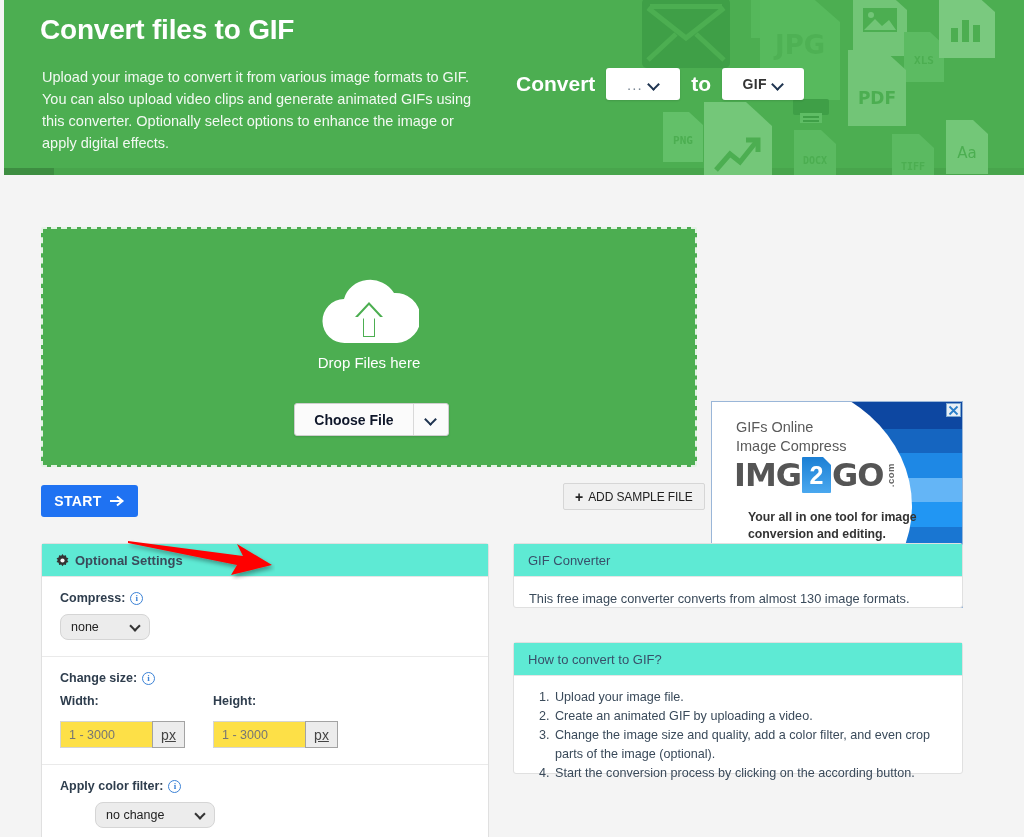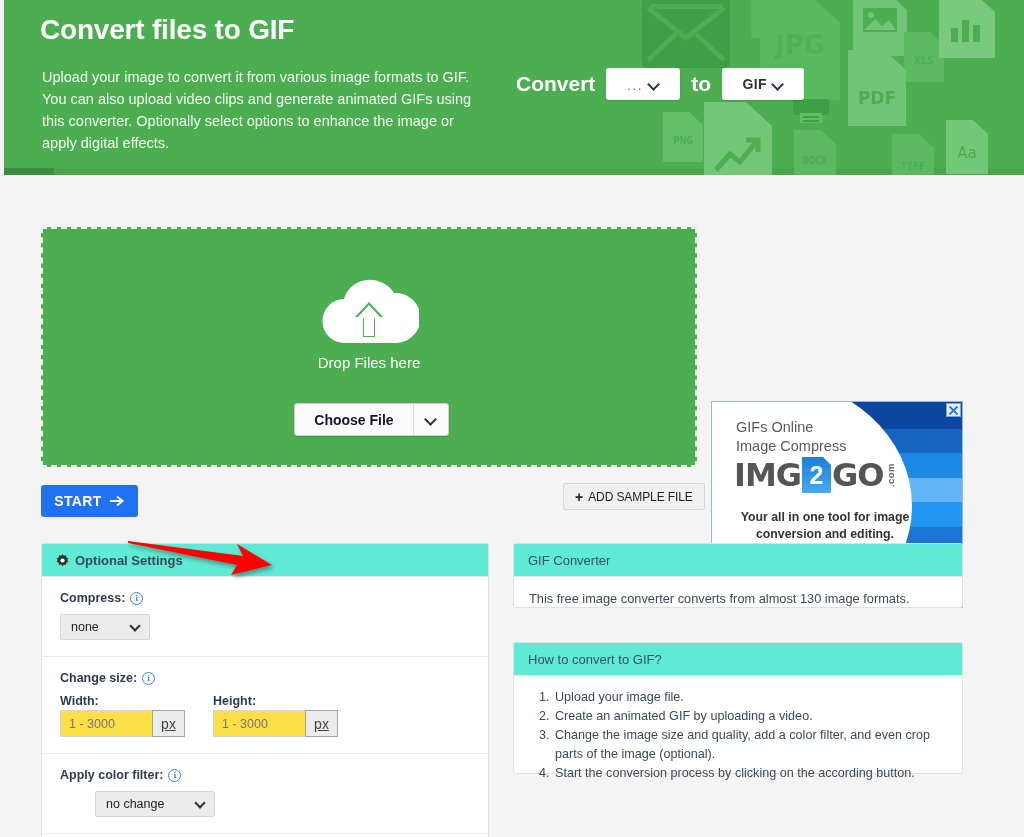--- a/index.html
+++ b/index.html
@@ -143,22 +143,22 @@
     content: ""; position: absolute; right: 0; top: 0;
     border-width: 0 8px 8px 0; border-style: solid;
     border-color: transparent #ffffff transparent transparent;
   }
   .ad-logo .dotcom {
     font-size: 9.5px; color: #666; font-weight: bold;
     writing-mode: vertical-rl; transform: rotate(180deg);
     margin-left: 2px; letter-spacing: 0.5px;
   }
   .ad-sub {
-    position: absolute; left: 23px; top: 107px; width: 180px;
-    font-size: 12.3px; font-weight: bold; color: #333; line-height: 17px; text-align: center;
+    position: absolute; left: 36px; top: 107px; width: 180px;
+    font-size: 12.3px; font-weight: bold; color: #333; line-height: 17px;
   }
   .ad-cta {
     position: absolute; left: 24px; top: 151px; height: 29px;
     background: #2196f3; border-radius: 4px;
     display: flex; align-items: center; cursor: pointer;
   }
   .ad-cta .t { color: #fff; font-size: 15px; font-weight: bold; padding: 0 10px 0 12px; }
   .ad-cta .sep { width: 1px; height: 100%; background: rgba(255,255,255,0.55); }
   .ad-cta .arr { width: 28px; display: flex; align-items: center; justify-content: center; }
   .ad-close {
@@ -185,37 +185,37 @@
     font-size: 12.5px; font-weight: bold; color: #2e3d4d;
     display: flex; align-items: center; gap: 5px; margin-bottom: 9px;
   }
   .info-i {
     width: 13px; height: 13px; border-radius: 50%;
     border: 1.3px solid #3b82d6; color: #3b82d6;
     font-size: 9px; font-weight: bold; line-height: 11px; text-align: center;
     font-family: "Liberation Serif", serif;
   }
   .sel {
-    height: 26px; background: #ececec; border: 1px solid #d5d5d5; border-radius: 2px;
+    height: 26px; background: #ececec; border: 1px solid #d5d5d5; border-radius: 8px;
     display: inline-flex; align-items: center; padding: 0 8px 0 10px; gap: 16px;
     cursor: pointer;
   }
   .sel .sv { font-size: 12.5px; color: #222; }
   .sel.w1 { width: 90px; justify-content: space-between; }
   .sel.w2 { width: 120px; justify-content: space-between; margin-left: 35px; }
   .chev-sm { width: 10px; height: 10px; position: relative; display: inline-block; }
   .chev-sm::before {
     content: ""; position: absolute; left: 0; top: 0;
     width: 6px; height: 6px;
     border-right: 2px solid #333; border-bottom: 2px solid #333;
     transform: rotate(45deg);
   }
   .size-row { display: flex; gap: 28px; }
   .size-col { }
-  .sub-label { font-size: 12.5px; font-weight: bold; color: #2e3d4d; margin-bottom: 2px; }
+  .sub-label { font-size: 12.5px; font-weight: bold; color: #2e3d4d; margin-bottom: 13px; }
   .inp-group { display: flex; height: 27px; }
   .inp-group input {
     width: 92px; border: 1px solid #d5d5d5; border-right: none;
     font-size: 12.5px; color: #777; padding: 0 8px; outline: none;
     background: #fde047; font-family: "Liberation Sans", sans-serif;
   }
   .inp-group .unit {
     width: 33px; background: #ececec; border: 1px solid #a3a3a3;
     display: flex; align-items: center; justify-content: center;
     font-size: 14px; color: #444; text-decoration: underline;

